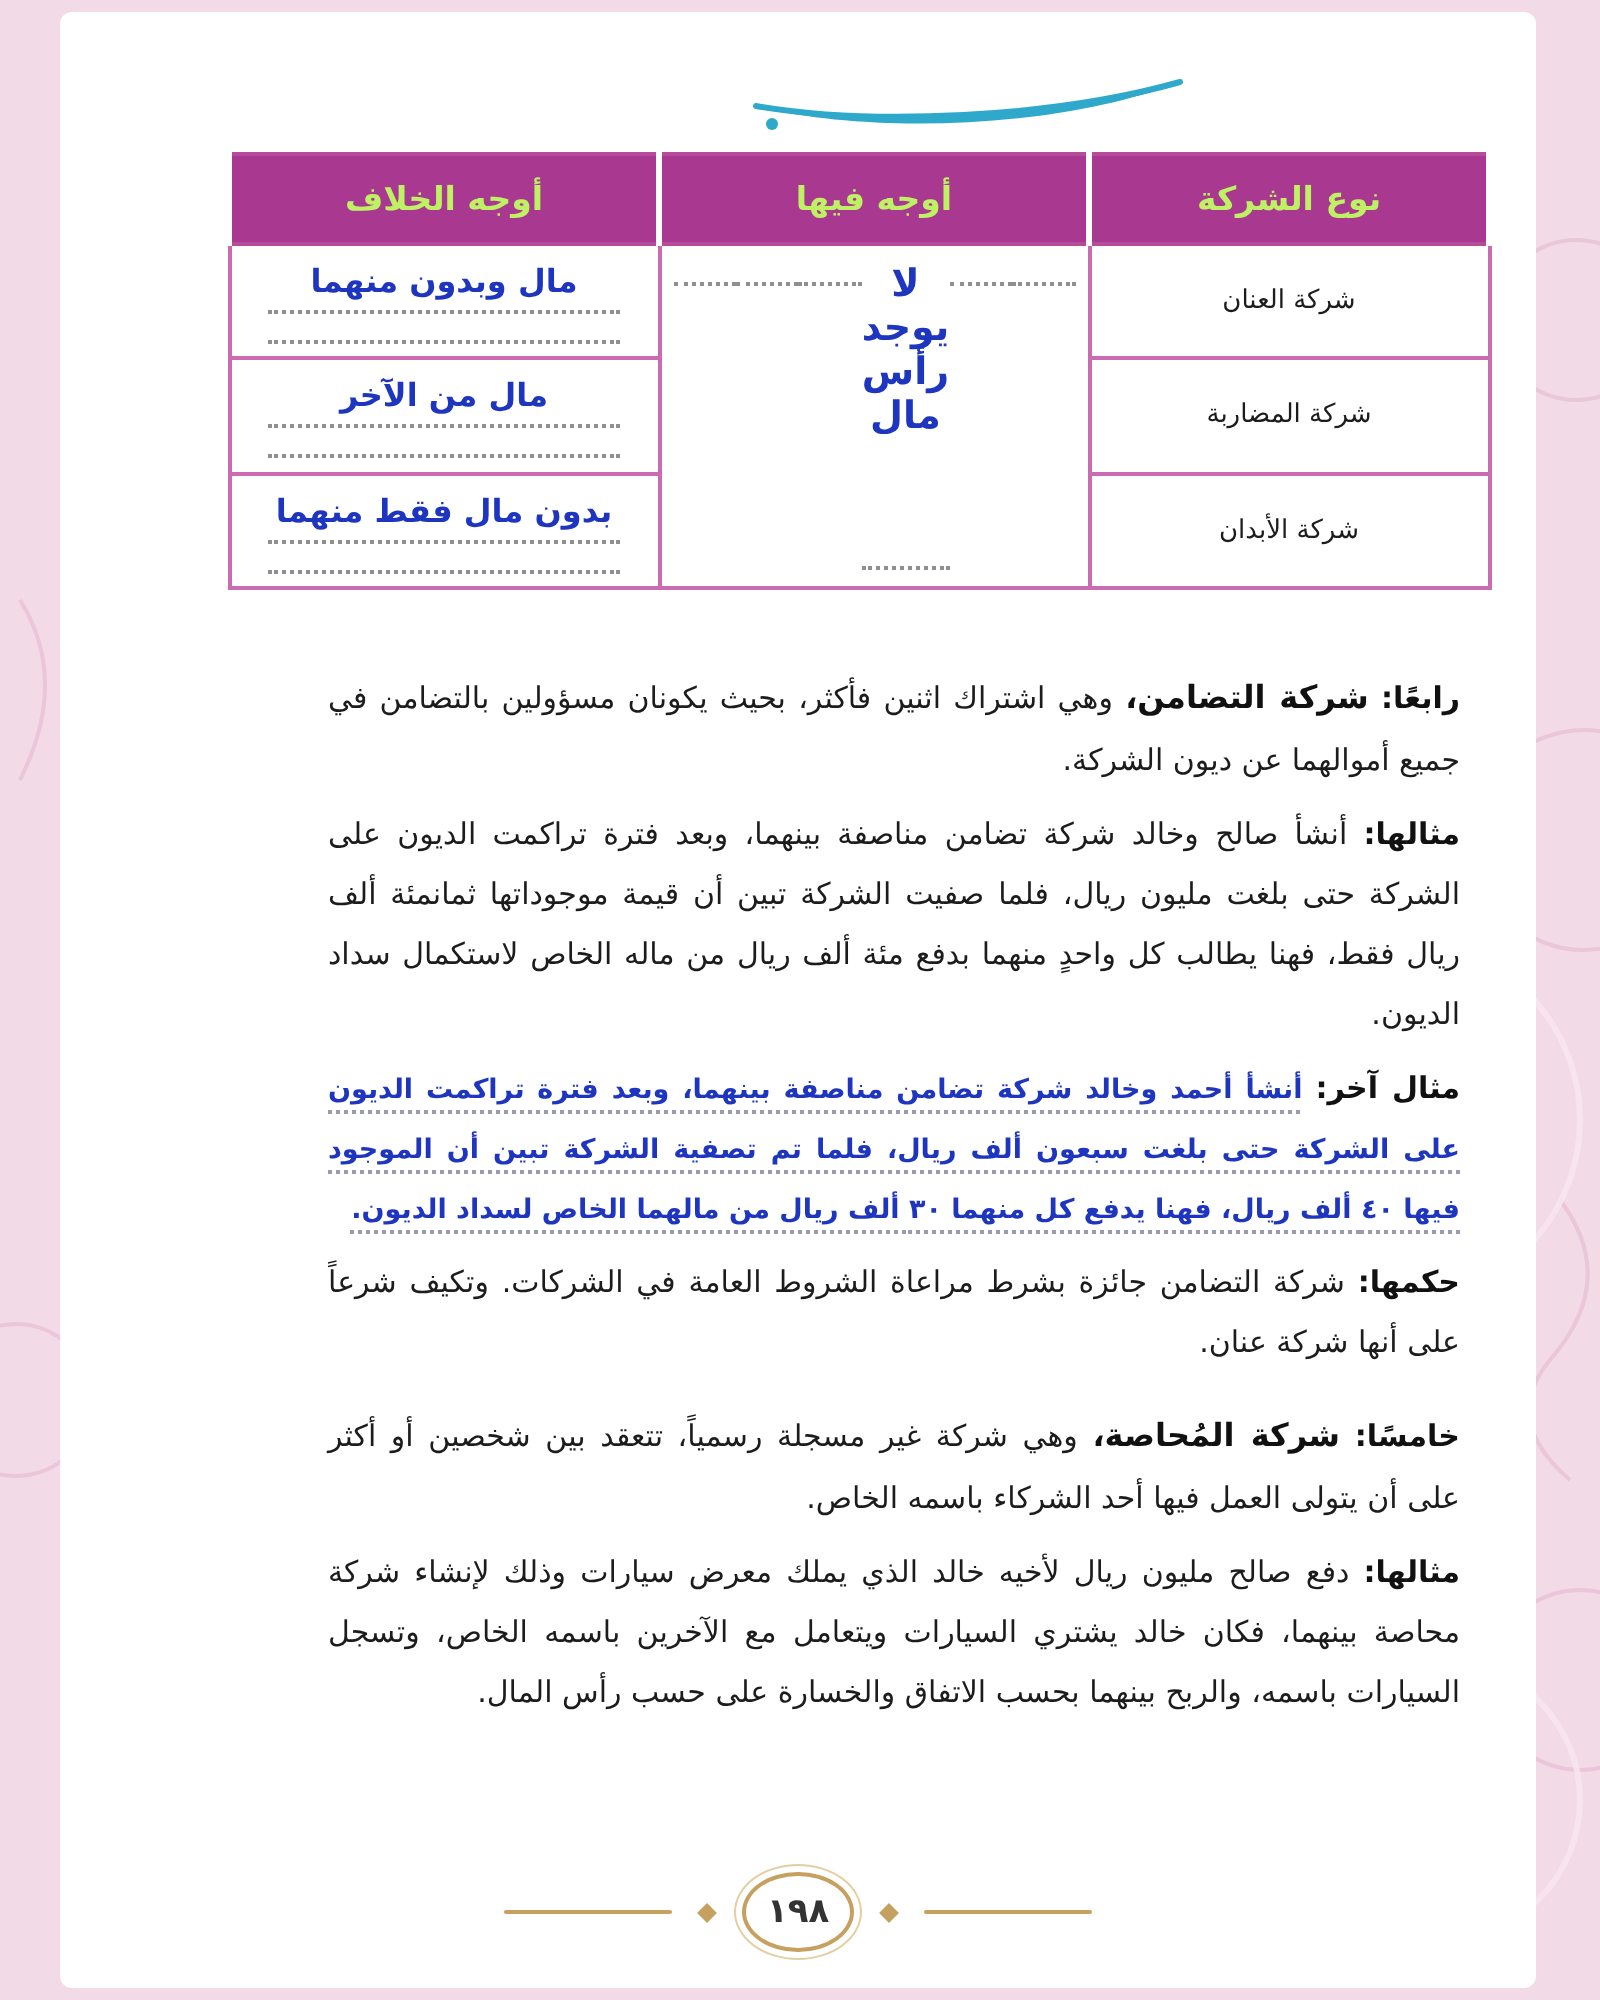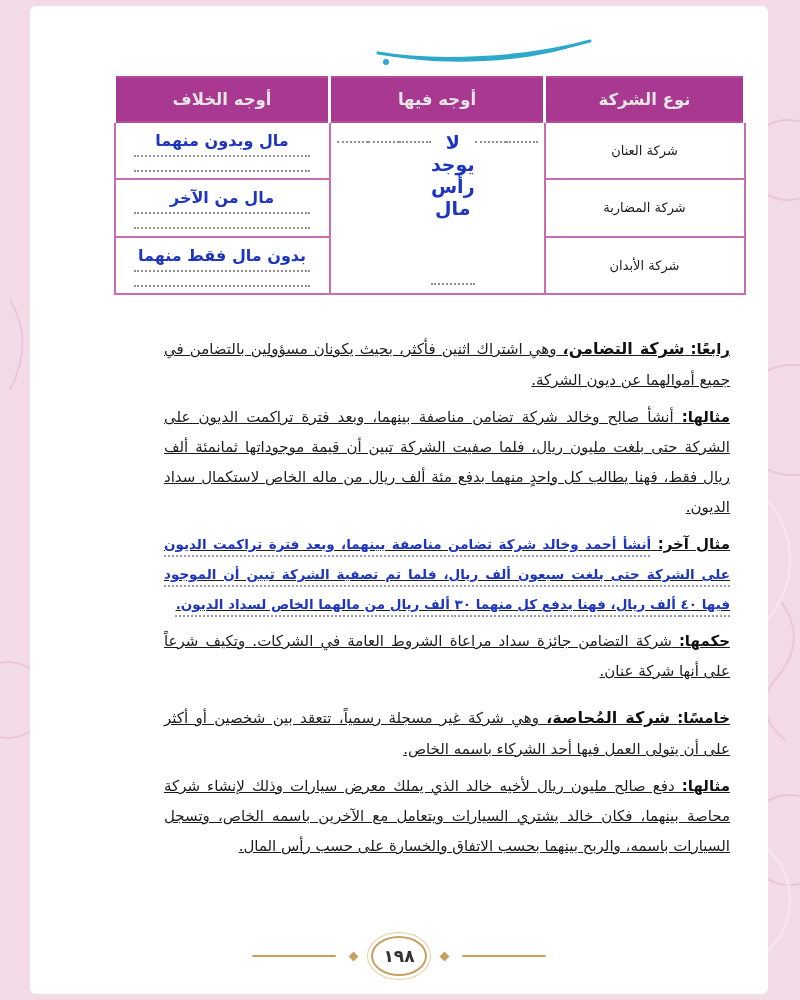--- a/index.html
+++ b/index.html
@@ -18,32 +18,32 @@
   .logo-top { display:flex; align-items:center; gap:4px; }
   .logo-text { font-size:44px; font-weight:bold; color:#1ba3c4; line-height:1.1; letter-spacing:-1px; }
   .logo-icon { display:inline-block; }
   .swoosh { display:block; margin:-8px 4px 0 0; }
 
   
   .instruction { margin:10px 26px 0 0; color:#e02a30; font-weight:bold; font-size:14px; text-align:right; }
 
   
   table.cmp { border-collapse:collapse; width:630px; margin:10px 22px 0 auto; table-layout:fixed; background:#fff; border:2px solid #b84a9c; }
-  table.cmp th { background:#a83890; color:#e5e5e5; font-size:16.5px; font-weight:bold; padding:12px 6px; border:3px solid #ffffff; border-top:2px solid #b84a9c; border-bottom:2px solid #b84a9c; text-align:center; }
+  table.cmp th { background:#a83890; color:#bef264; font-size:16.5px; font-weight:bold; padding:12px 6px; border:3px solid #ffffff; border-top:2px solid #b84a9c; border-bottom:2px solid #b84a9c; text-align:center; }
   table.cmp td { border:2px solid #cb6cb2; vertical-align:middle; height:57px; padding:4px 6px; }
   td.type-cell { text-align:center; font-size:13px; color:#1c1c1c; }
   .ans { display:block; width:88%; margin:2px auto 0; text-align:center; color:#1e35c0; font-weight:bold; font-size:16px; border-bottom:2px dotted #8f8f8f; padding-bottom:5px; }
   .dot-line { width:88%; margin:0 auto; height:15px; border-bottom:2px dotted #8f8f8f; }
   .sim-wrap { display:flex; justify-content:space-between; height:162px; padding:4px 0; }
   .sim-wrap .dot-line { width:80%; height:12px; }
   .sim-ans { display:block; width:80%; margin:0 auto; text-align:center; color:#1e35c0; font-weight:bold; font-size:19px; border-bottom:2px dotted #8f8f8f; padding-bottom:4px; }
 
   
   .body-text { margin:38px 38px 0 0; width:566px; font-size:15px; line-height:2.0; color:#1c1c1c; text-align:justify; }
-  .body-text p { margin-bottom:7px;text-decoration:underline; }
+  .body-text p { margin-bottom:7px; }
   .lbl { font-weight:bold; color:#111; }
   .term { font-weight:bold; color:#111; font-size:16px; }
   .blue-hand { color:#1e35c0; font-weight:bold; font-size:13.5px; line-height:1.95; text-decoration:underline dotted #9a9ab0 2px; text-underline-offset:6px; }
   .gap-top { margin-top:16px; }
 
   
   .footer { position:absolute; bottom:18px; left:0; right:0; display:flex; justify-content:center; align-items:center; gap:14px; }
   .orn-line { width:84px; height:2px; background:#c6a05f; border-radius:2px; }
   .orn-diamond { width:7px; height:7px; background:#c6a05f; transform:rotate(45deg); }
   .orn-badge { min-width:56px; height:40px; border:2px solid #c6a05f; border-radius:50%; background:#fff; display:flex; align-items:center; justify-content:center; font-size:17px; font-weight:bold; color:#333; box-shadow:0 0 0 3px #fff, 0 0 0 4px #e4cfa5; padding:0 10px; }
@@ -141,21 +141,21 @@
         <span>أنشأ صالح وخالد شركة تضامن مناصفة بينهما، وبعد فترة تراكمت الديون على الشركة حتى بلغت مليون ريال، فلما صفيت الشركة تبين أن قيمة موجوداتها ثمانمئة ألف ريال فقط، فهنا يطالب كل واحدٍ منهما بدفع مئة ألف ريال من ماله الخاص لاستكمال سداد الديون.</span>
       </p>
 
       <p>
         <strong class="lbl">مثال آخر:</strong>
         <span class="blue-hand">أنشأ أحمد وخالد شركة تضامن مناصفة بينهما، وبعد فترة تراكمت الديون على الشركة حتى بلغت سبعون ألف ريال، فلما تم تصفية الشركة تبين أن الموجود فيها ٤٠ ألف ريال، فهنا يدفع كل منهما ٣٠ ألف ريال من مالهما الخاص لسداد الديون.</span>
       </p>
 
       <p>
         <strong class="lbl">حكمها:</strong>
-        <span>شركة التضامن جائزة سداد مراعاة الشروط العامة في الشركات. وتكيف شرعاً على أنها شركة عنان.</span>
+        <span>شركة التضامن جائزة بشرط مراعاة الشروط العامة في الشركات. وتكيف شرعاً على أنها شركة عنان.</span>
       </p>
 
       <p class="gap-top">
         <strong class="lbl">خامسًا:</strong>
         <strong class="term">شركة المُحاصة،</strong>
         <span>وهي شركة غير مسجلة رسمياً، تتعقد بين شخصين أو أكثر على أن يتولى العمل فيها أحد الشركاء باسمه الخاص.</span>
       </p>
 
       <p>
         <strong class="lbl">مثالها:</strong>

